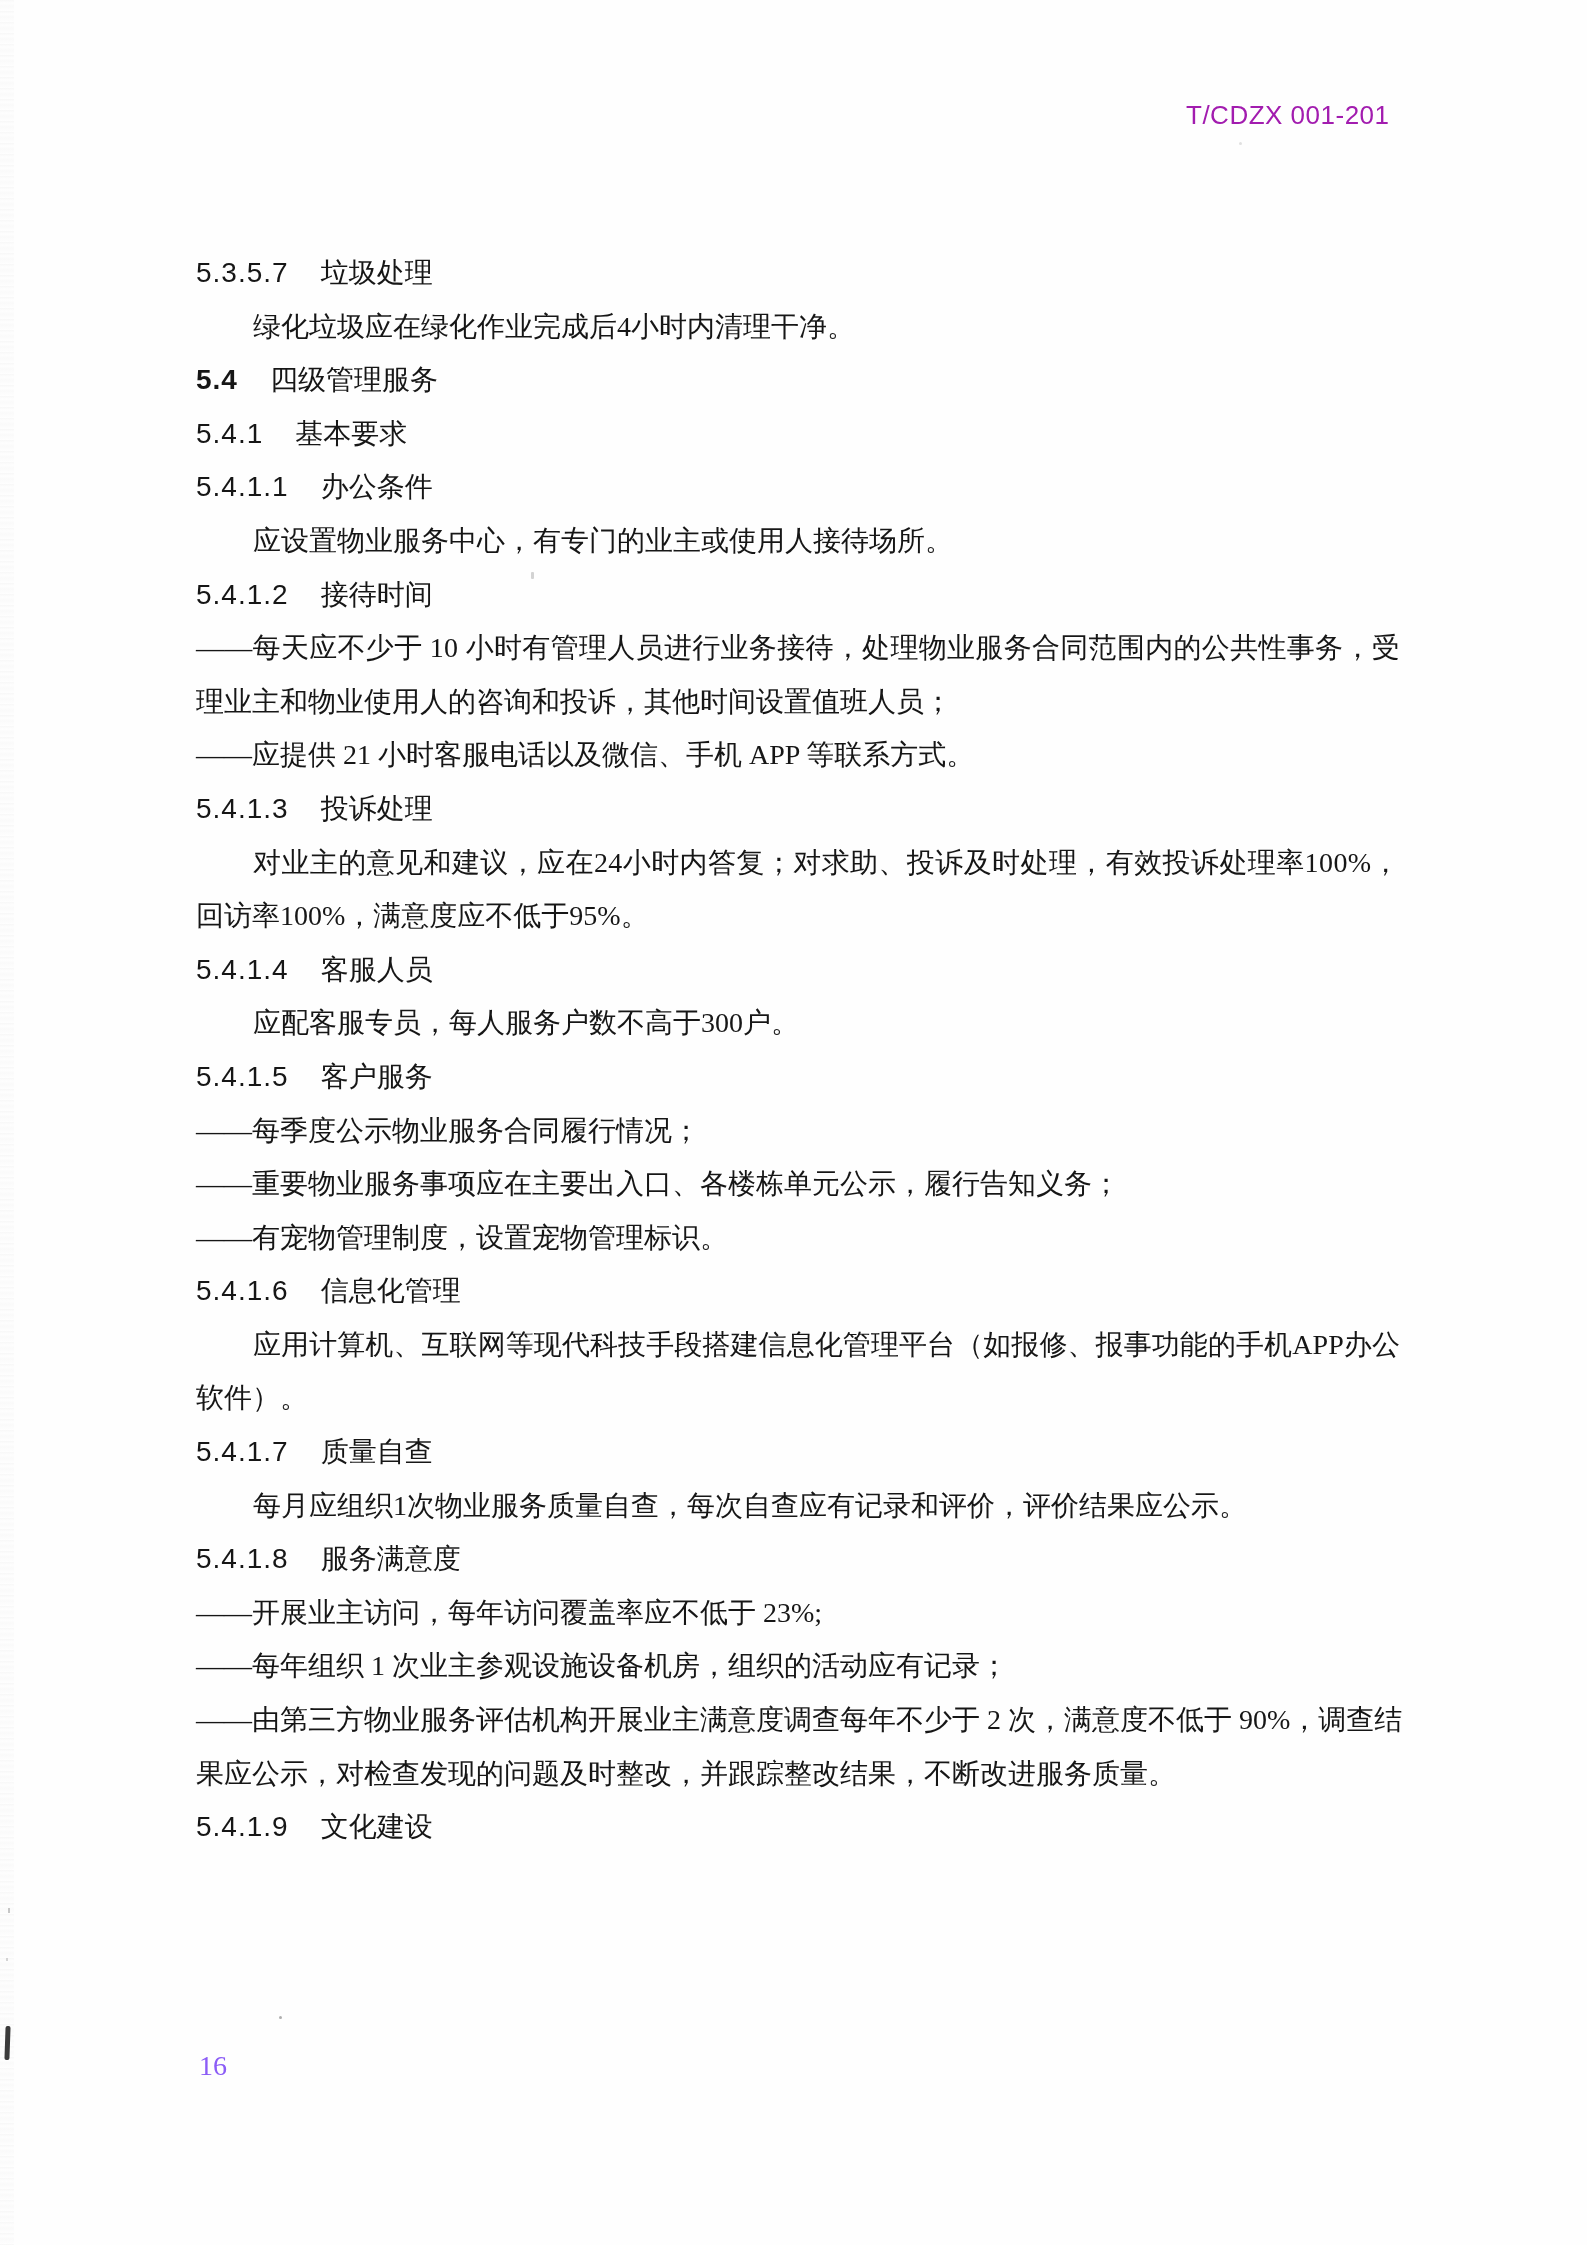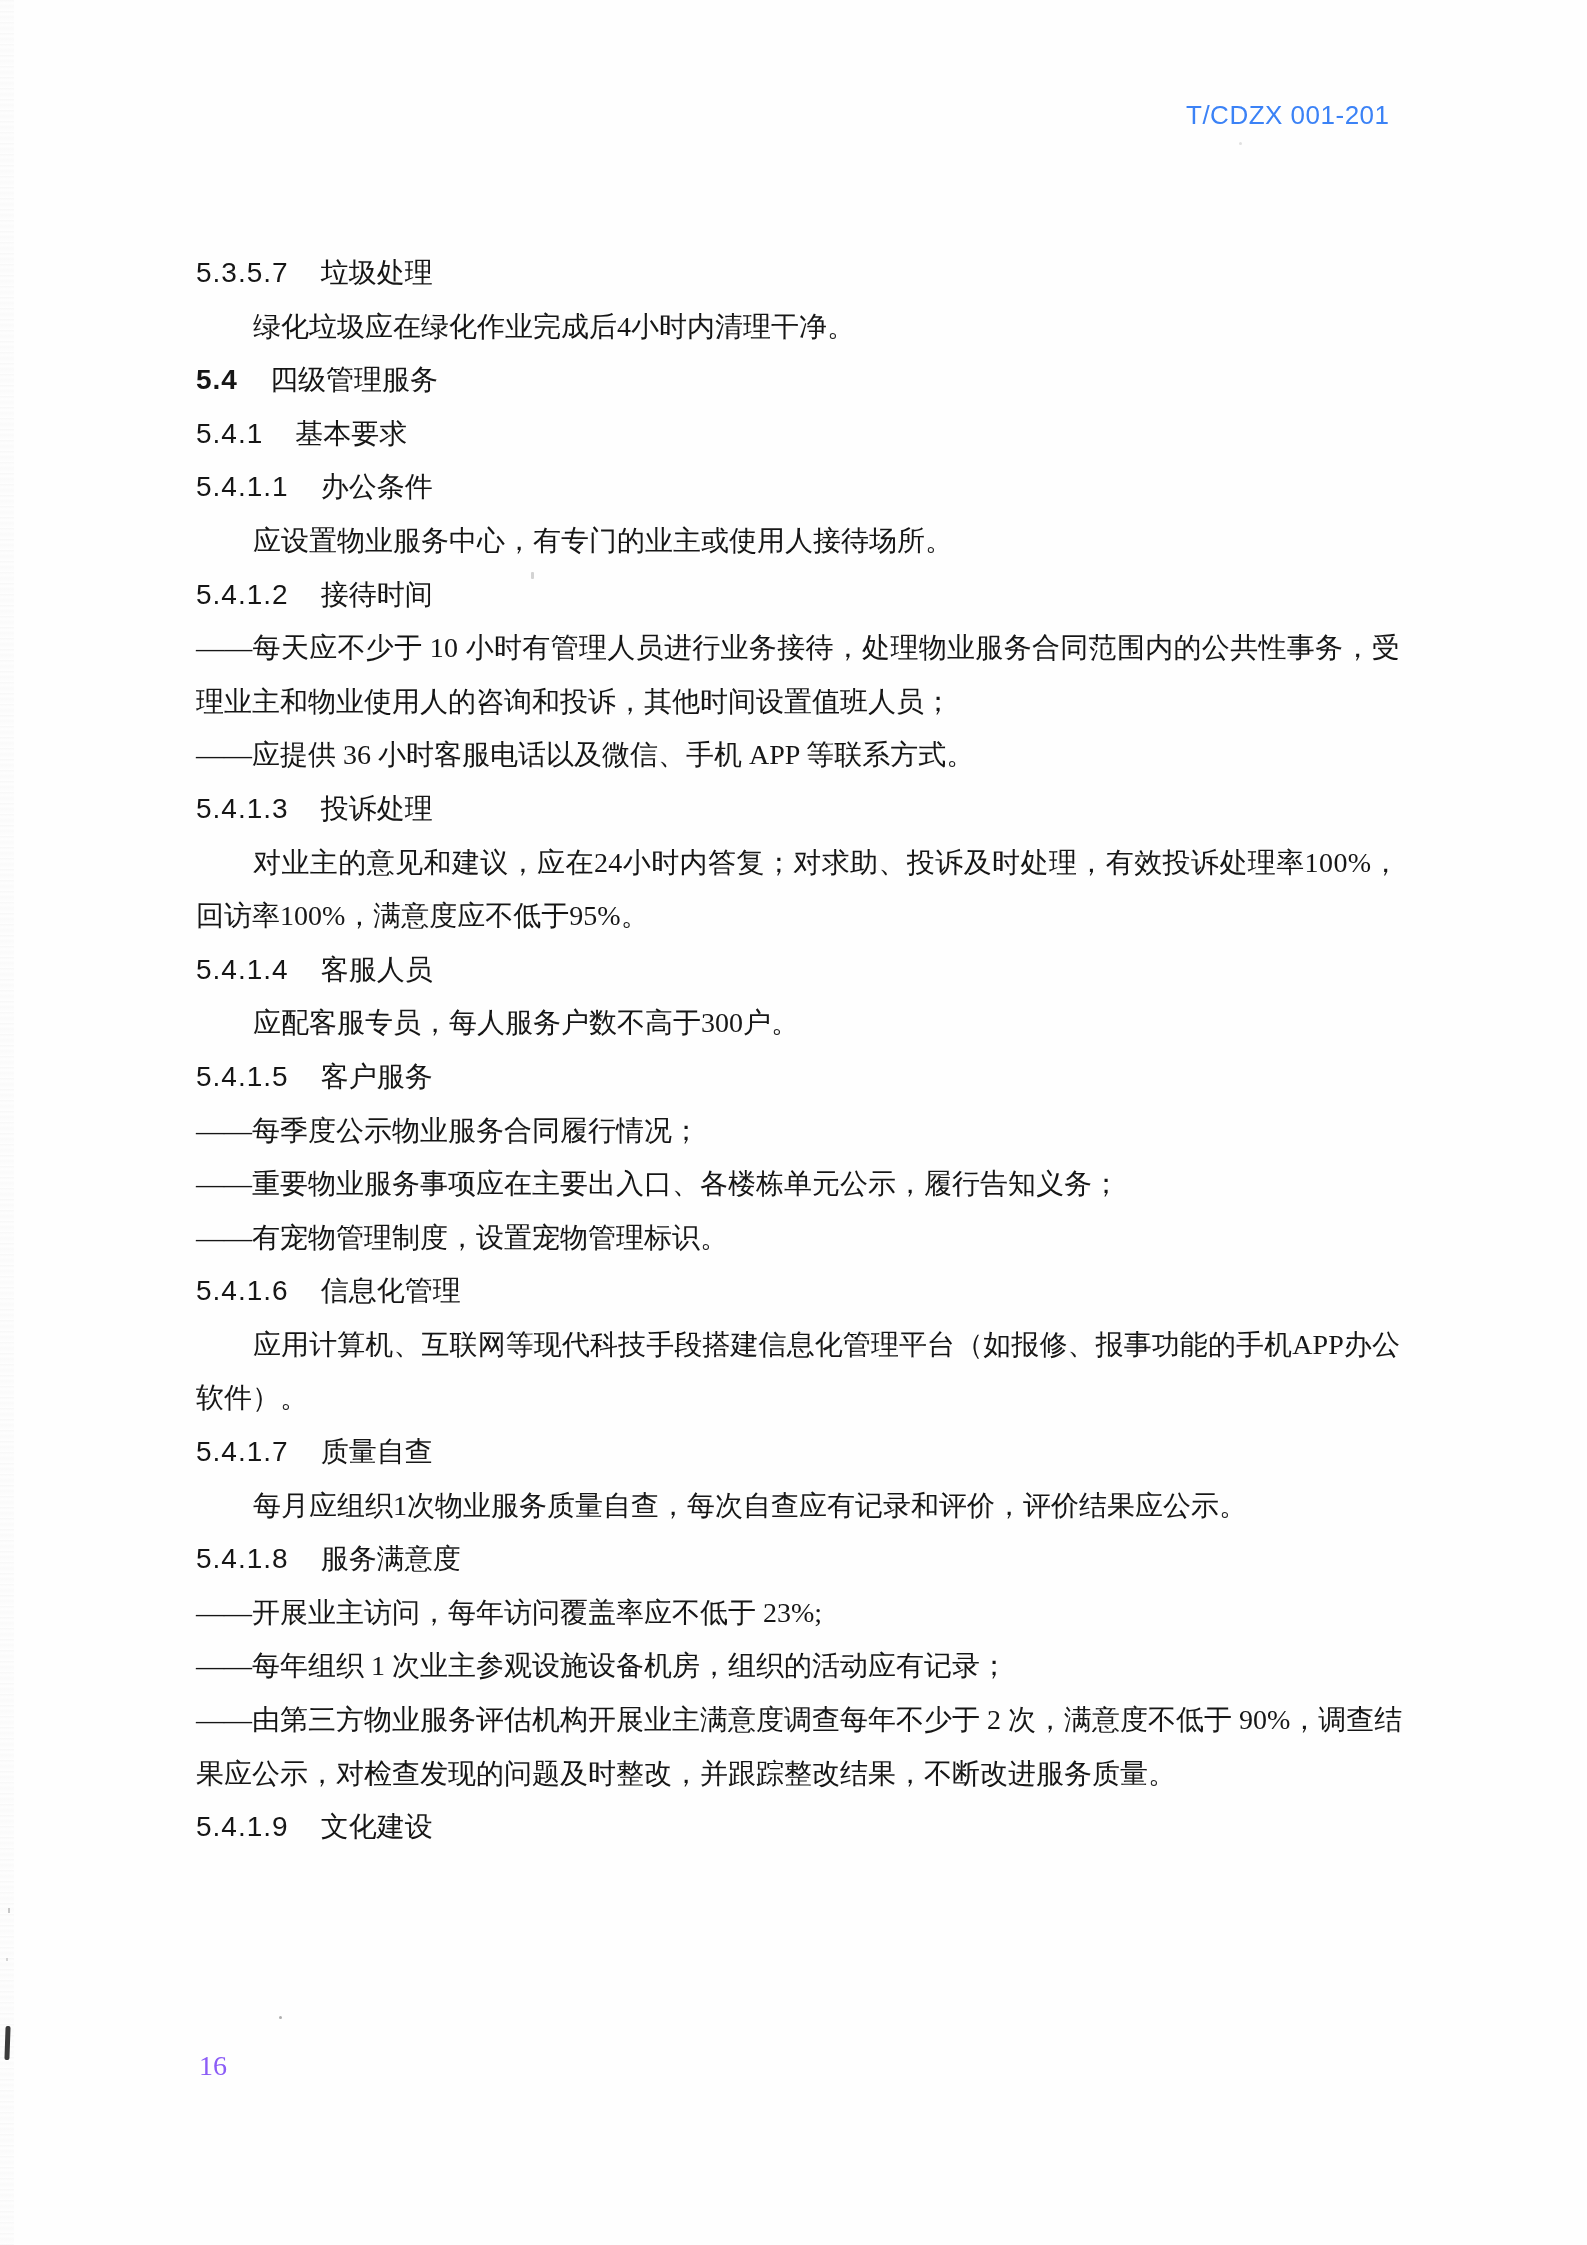--- a/index.html
+++ b/index.html
@@ -31,21 +31,21 @@
     opacity: 0.5;
   }
   .header-code {
     position: absolute;
     left: 1186px;
     top: 100px;
     font-family: "Liberation Sans", sans-serif;
     font-size: 26px;
     font-weight: 400;
     letter-spacing: 0.5px;
-    color: #3b82f6;
+    color: #a21caf;
     white-space: pre;
   }
   .doc-body {
     position: absolute;
     left: 196px;
     top: 246px;
     width: 1204px;
   }
   .line {
     position: relative;
@@ -102,21 +102,21 @@
   <div class="doc-body">
       <div class="line heading"><span class="num">5.3.5.7</span><span class="title">垃圾处理</span></div>
       <div class="line para indent"><span class="txt">绿化垃圾应在绿化作业完成后4小时内清理干净。</span></div>
       <div class="line heading"><span class="num bold">5.4</span><span class="title bold-title">四级管理服务</span></div>
       <div class="line heading"><span class="num">5.4.1</span><span class="title">基本要求</span></div>
       <div class="line heading"><span class="num">5.4.1.1</span><span class="title">办公条件</span></div>
       <div class="line para indent"><span class="txt">应设置物业服务中心，有专门的业主或使用人接待场所。</span></div>
       <div class="line heading"><span class="num">5.4.1.2</span><span class="title">接待时间</span></div>
       <div class="line dash fill" style="letter-spacing: 0.311111px; text-align: center;"><span class="txt">——每天应不少于 10 小时有管理人员进行业务接待，处理物业服务合同范围内的公共性事务，受</span></div>
       <div class="line para"><span class="txt">理业主和物业使用人的咨询和投诉，其他时间设置值班人员；</span></div>
-      <div class="line dash"><span class="txt">——应提供 36 小时客服电话以及微信、手机 APP 等联系方式。</span></div>
+      <div class="line dash"><span class="txt">——应提供 21 小时客服电话以及微信、手机 APP 等联系方式。</span></div>
       <div class="line heading"><span class="num">5.4.1.3</span><span class="title">投诉处理</span></div>
       <div class="line para indent fill" style="letter-spacing: 0.410974px;"><span class="txt">对业主的意见和建议，应在24小时内答复；对求助、投诉及时处理，有效投诉处理率100%，</span></div>
       <div class="line para"><span class="txt">回访率100%，满意度应不低于95%。</span></div>
       <div class="line heading"><span class="num">5.4.1.4</span><span class="title">客服人员</span></div>
       <div class="line para indent"><span class="txt">应配客服专员，每人服务户数不高于300户。</span></div>
       <div class="line heading"><span class="num">5.4.1.5</span><span class="title">客户服务</span></div>
       <div class="line dash"><span class="txt">——每季度公示物业服务合同履行情况；</span></div>
       <div class="line dash"><span class="txt">——重要物业服务事项应在主要出入口、各楼栋单元公示，履行告知义务；</span></div>
       <div class="line dash"><span class="txt">——有宠物管理制度，设置宠物管理标识。</span></div>
       <div class="line heading"><span class="num">5.4.1.6</span><span class="title">信息化管理</span></div>

